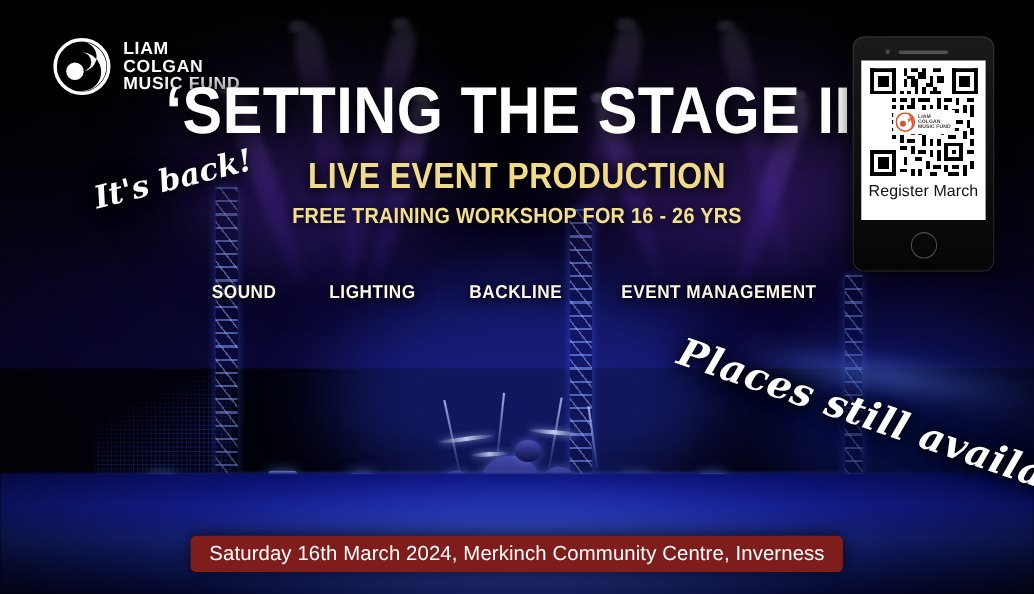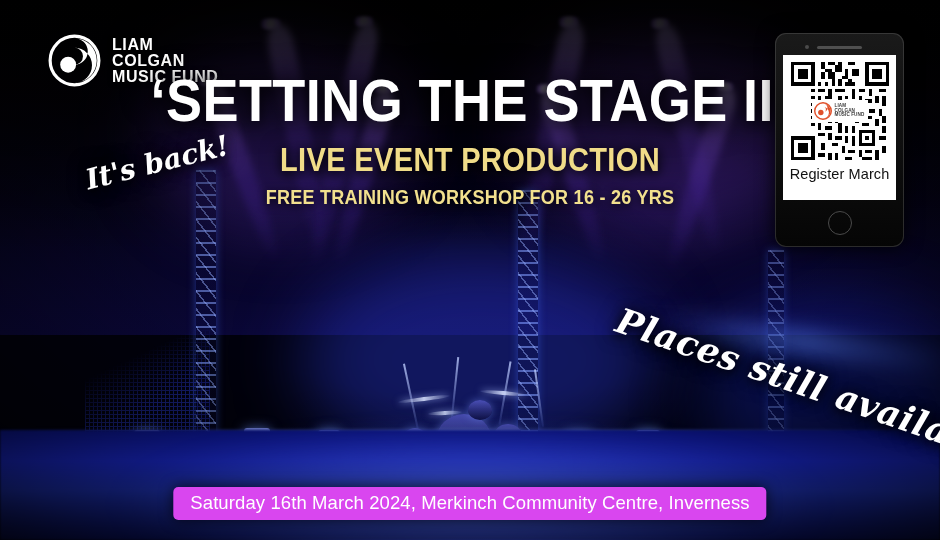--- a/index.html
+++ b/index.html
@@ -132,21 +132,21 @@
   .qr-logo-mark{width:18px;height:18px;flex:none;}
   .qr-logo-txt{font-size:4.6px;line-height:1.08;color:#3a3a3a;font-weight:bold;
       letter-spacing:.1px;}
   .ph-label{width:100%;text-align:center;color:#111;font-size:14.5px;
       margin-top:6px;letter-spacing:.1px;}
   .ph-home{position:absolute;left:50%;bottom:12px;transform:translateX(-50%);
       width:22px;height:22px;border-radius:50%;border:1.6px solid #4a4a4a;}
 
   
   .footer{position:absolute;left:50%;top:487px;transform:translateX(-50%);
-      background:#d946ef;border-radius:5px;padding:5px 17px 6px;
+      background:#7f1d1d;border-radius:5px;padding:5px 17px 6px;
       box-shadow:0 0 14px rgba(0,0,0,.75);}
   .footer span{color:#fff;font-size:18.5px;letter-spacing:.1px;white-space:nowrap;}
 </style>
 </head>
 <body>
 
 <div id="poster">
 
   <div class="bg">
     <div class="bg-base"></div>
@@ -231,20 +231,26 @@
       <div>MUSIC FUND</div>
     </div>
   </div>
 
   <div class="headline">
     <div class="title">‘SETTING THE STAGE II’</div>
     <div class="subtitle">LIVE EVENT PRODUCTION</div>
     <div class="subtitle2">FREE TRAINING WORKSHOP FOR 16 - 26 YRS</div>
   </div>
 
+  <div class="cats">
+    <div class="cat">SOUND</div>
+    <div class="cat">LIGHTING</div>
+    <div class="cat">BACKLINE</div>
+    <div class="cat">EVENT MANAGEMENT</div>
+  </div>
 
   <div class="script" id="its-back">It's back!</div>
   <div class="script" id="places">Places still available!</div>
 
   <div class="phone">
     <div class="ph-cam"></div>
     <div class="ph-spk"></div>
     <div class="ph-screen">
       <div class="qr">
         <svg viewBox="0 0 29 29" width="98" height="98" shape-rendering="crispEdges">

